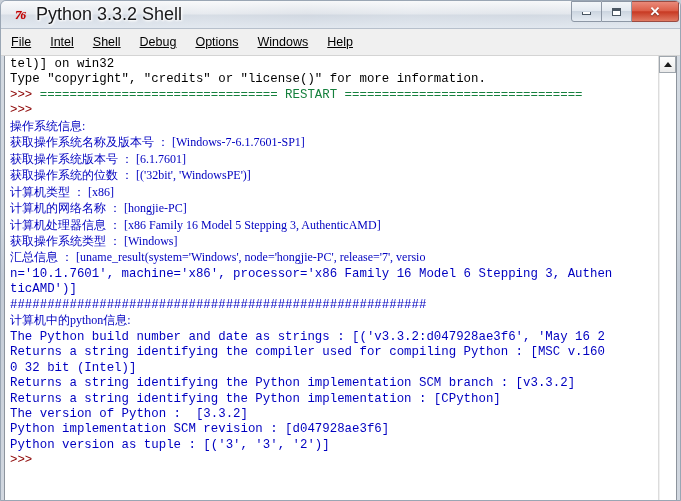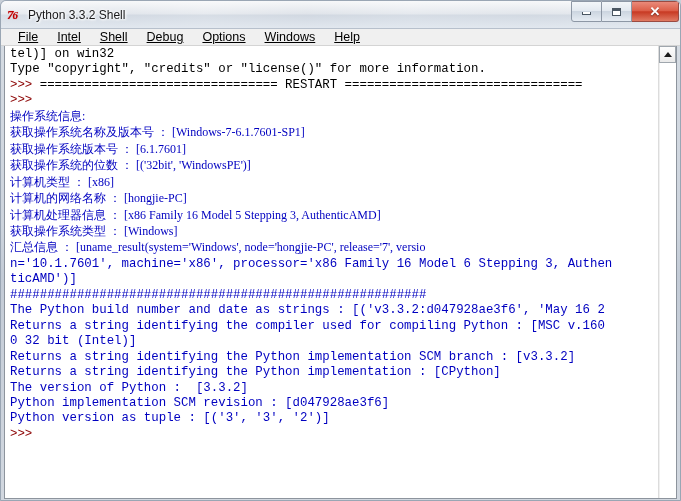--- a/index.html
+++ b/index.html
@@ -19,31 +19,31 @@
   .titlebar{
     position:relative;height:27px;width:100%;
     background:
       linear-gradient(to bottom,rgba(255,255,255,.85) 0%,rgba(245,247,250,.55) 48%,rgba(215,222,231,.65) 52%,rgba(228,234,241,.9) 100%),
       linear-gradient(to right,#d9dee5,#c9d0da 18%,#d6dbe2 30%,#c5ccd6 45%,#d2d8e0 60%,#c9d0d9 78%,#d8dde4 100%);
     border-bottom:1px solid #b7c0cc;
     border-radius:5px 5px 0 0;
     display:flex;align-items:center;
   }
   .title-icon{
-    width:16px;height:14px;margin-left:6px;margin-right:5px;
+    width:16px;height:14px;margin-left:14px;margin-right:5px;
     position:relative;flex:0 0 auto;
   }
   .title-icon .g{
     font-family:"Liberation Serif",serif;
     font-style:italic;font-weight:bold;font-size:13px;
     color:#c00000;line-height:14px;letter-spacing:-1px;
     text-shadow:0 0 1px rgba(200,0,0,.6);
   }
   .title-text{
-    font-size:12px;color:#18181a;
+    font-size:18px;color:#18181a;
     text-shadow:0 0 3px #ffffff,0 0 5px #ffffff,1px 1px 2px #fff;
     white-space:nowrap;
   }
   .win-buttons{
     position:absolute;right:1px;top:0px;display:flex;height:21px;align-items:stretch;
   }
   .wbtn{
     width:29px;height:19px;margin-left:0;
     border:1px solid #8d97a5;border-left:none;
     background:linear-gradient(to bottom,#f3f6f9 0%,#e3e9f0 45%,#ccd5e0 50%,#e6ecf3 100%);
@@ -55,24 +55,24 @@
     width:46px;border-radius:0 0 3px 0;border-color:#9a4b42;
     background:linear-gradient(to bottom,#e98a7a 0%,#dc5f49 45%,#c83a23 52%,#e07a63 100%);
   }
   .glyph-min{width:9px;height:3px;border:1px solid #4a5662;border-top:none;background:#fff;box-sizing:border-box;margin-top:4px;}
   .glyph-max{width:9px;height:8px;border:1px solid #4a5662;background:#fff;box-sizing:border-box;position:relative;}
   .glyph-max:after{content:"";position:absolute;left:0;top:0;right:0;height:2px;background:#4a5662;}
   .glyph-close{color:#ffffff;font-size:13px;font-weight:bold;font-family:"Liberation Sans",sans-serif;text-shadow:0 1px 1px rgba(0,0,0,.45);line-height:1;}
 
   
   .menubar{
-    height:17px;background:#f0f0f0;
+    height:27px;background:#f0f0f0;
     border-bottom:1px solid #d4d4d4;
     display:flex;align-items:center;
-    padding-left:9px;box-sizing:border-box;
+    padding-left:2px;box-sizing:border-box;
   }
   .menu-item{
     font-size:12.5px;color:#000;
     padding:1px 9px 1px 8px;margin-right:2px;
     white-space:nowrap;cursor:default;
   }
   .menu-item .acc{text-decoration:underline;}
 
   
   .client{
@@ -159,34 +159,35 @@
     <div class="menu-item"><span class="acc">Debug</span></div>
     <div class="menu-item"><span class="acc">Options</span></div>
     <div class="menu-item"><span class="acc">Windows</span></div>
     <div class="menu-item"><span class="acc">Help</span></div>
   </div>
 
   <div class="client">
     <div class="textarea" id="console">
         <div class="line black"><span>tel)] on win32</span></div>
         <div class="line black"><span>Type "copyright", "credits" or "license()" for more information.</span></div>
-        <div class="line blue"><span class="prompt">&gt;&gt;&gt; </span><span style="color: #000000;">================================ RESTART ================================</span></div>
+        <div class="line blue"><span class="prompt">&gt;&gt;&gt; </span><span style="color: #15803d;">================================ RESTART ================================</span></div>
         <div class="line blue"><span class="prompt">&gt;&gt;&gt; </span><span style="color: rgb(0, 0, 0);"></span></div>
         <div class="line blue"><span class="cjk">操作系统信息:</span></div>
         <div class="line blue"><span class="cjk">获取操作系统名称及版本号 ： [Windows-7-6.1.7601-SP1]</span></div>
         <div class="line blue"><span class="cjk">获取操作系统版本号 ： [6.1.7601]</span></div>
         <div class="line blue"><span class="cjk">获取操作系统的位数 ： [('32bit', 'WindowsPE')]</span></div>
         <div class="line blue"><span class="cjk">计算机类型 ： [x86]</span></div>
         <div class="line blue"><span class="cjk">计算机的网络名称 ： [hongjie-PC]</span></div>
         <div class="line blue"><span class="cjk">计算机处理器信息 ： [x86 Family 16 Model 5 Stepping 3, AuthenticAMD]</span></div>
         <div class="line blue"><span class="cjk">获取操作系统类型 ： [Windows]</span></div>
         <div class="line blue"><span class="cjk">汇总信息 ： [uname_result(system='Windows', node='hongjie-PC', release='7', versio</span></div>
         <div class="line blue"><span>n='10.1.7601', machine='x86', processor='x86 Family 16 Model 6 Stepping 3, Authen</span></div>
         <div class="line blue"><span>ticAMD')]</span></div>
         <div class="line blue"><span>########################################################</span></div>
+        <div class="line blue"><span class="cjk">计算机中的python信息:</span></div>
         <div class="line blue"><span>The Python build number and date as strings : [('v3.3.2:d047928ae3f6', 'May 16 2</span></div>
         <div class="line blue"><span>Returns a string identifying the compiler used for compiling Python : [MSC v.160</span></div>
         <div class="line blue"><span>0 32 bit (Intel)]</span></div>
         <div class="line blue"><span>Returns a string identifying the Python implementation SCM branch : [v3.3.2]</span></div>
         <div class="line blue"><span>Returns a string identifying the Python implementation : [CPython]</span></div>
         <div class="line blue"><span>The version of Python :  [3.3.2]</span></div>
         <div class="line blue"><span>Python implementation SCM revision : [d047928ae3f6]</span></div>
         <div class="line blue"><span>Python version as tuple : [('3', '3', '2')]</span></div>
         <div class="line blue"><span class="prompt">&gt;&gt;&gt; </span><span style="color: rgb(0, 0, 0);"></span></div>
       </div>

